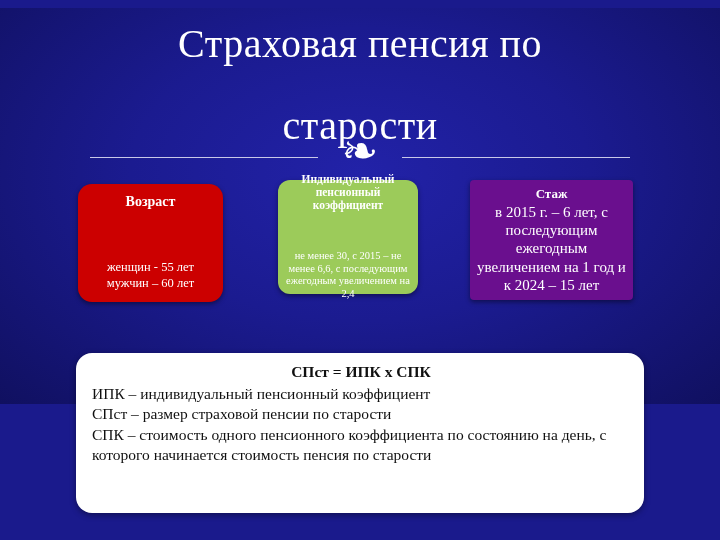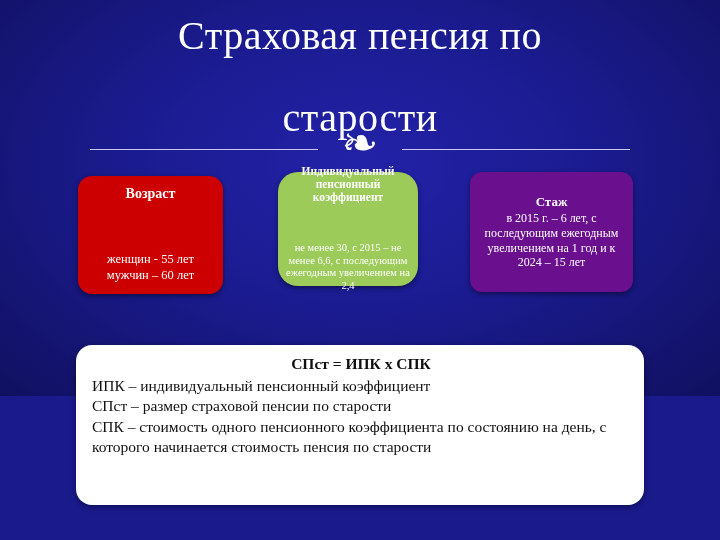--- a/index.html
+++ b/index.html
@@ -9,21 +9,21 @@
   body {
     width: 720px;
     height: 540px;
     background: #1a1a8c;
     font-family: "Liberation Serif", serif;
     overflow: hidden;
     position: relative;
   }
   .slide {
     position: absolute;
-    left: 0; top: 0;
+    left: 0; top: 8px;
     width: 720px;
     height: 396px;
     background: radial-gradient(ellipse at 50% 42%, #2222a8 0%, #1b1b90 45%, #101060 100%);
   }
 
   
   .title {
     position: absolute;
     left: 60px;
     top: 14px;
@@ -104,30 +104,30 @@
     background: #cc0000;
     border-radius: 14px;
     box-shadow: 0 2px 5px rgba(0,0,0,0.45);
   }
   .box-green {
     left: 278px;
     top: 0px;
     width: 140px;
     height: 114px;
     background: #9ccb5a;
-    border-radius: 20px;
+    border-radius: 12px;
     box-shadow: 0 2px 5px rgba(0,0,0,0.45);
   }
   .box-purple {
     left: 470px;
     top: 0px;
     width: 163px;
     height: 120px;
     background: #6a0f8e;
-    border-radius: 12px;
+    border-radius: 4px;
     box-shadow: 0 2px 5px rgba(0,0,0,0.45);
   }
   .box-title {
     font-weight: bold;
     display: block;
   }
   .box-red .box-title {
     font-size: 14px;
     margin-bottom: 2px;
   }
@@ -144,21 +144,21 @@
   .box-green .box-body {
     font-size: 10.5px;
     line-height: 1.22;
     margin-top: 36px;
   }
   .box-purple .box-title {
     font-size: 13px;
     margin-bottom: 1px;
   }
   .box-purple .box-body {
-    font-size: 12px;
+    font-size: 15px;
     line-height: 1.22;
   }
 
   
   .panel {
     position: absolute;
     left: 76px;
     top: 345px;
     width: 568px;
     height: 160px;

